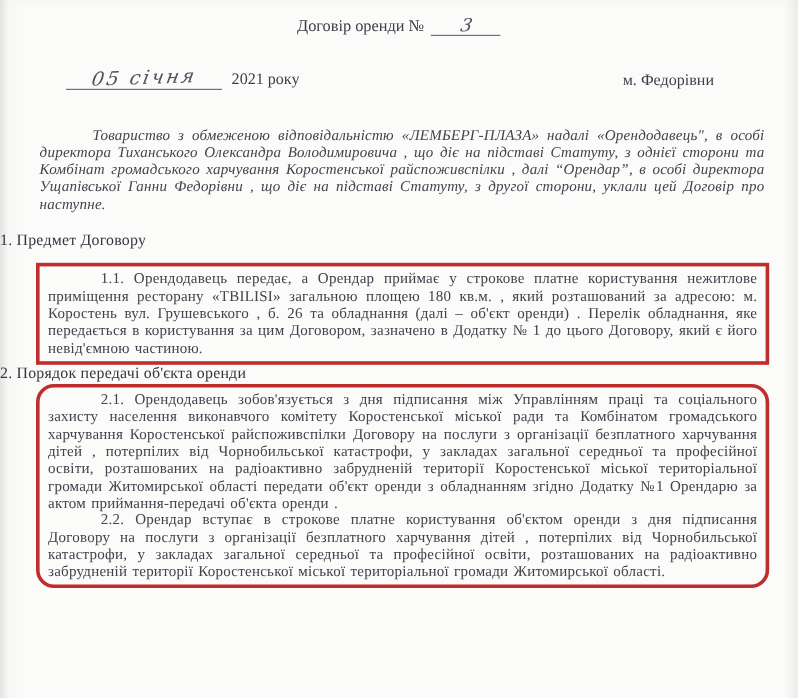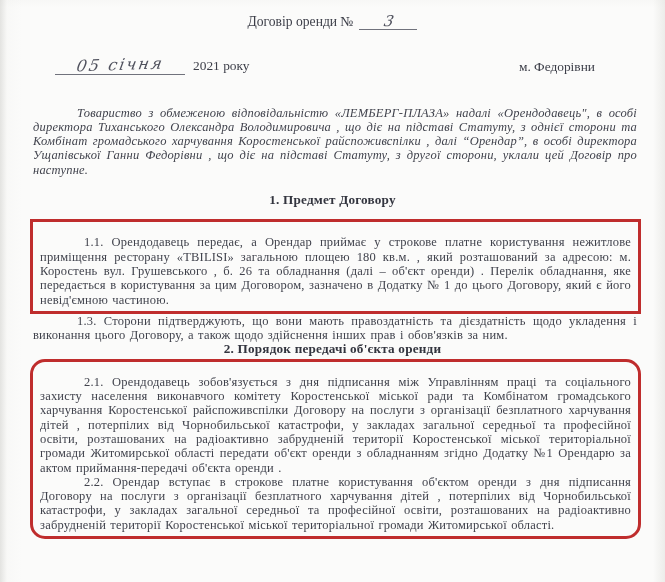--- a/index.html
+++ b/index.html
@@ -54,32 +54,31 @@
   .para {
     margin: 0 28px 0 33px;
     text-align: justify;
     text-indent: 44px;
     letter-spacing: 0.2px;
     word-spacing: 1px;
   }
   .preamble { margin-top: 31px; font-style: italic; }
   .sec-heading {
     margin: 0;
-    text-align: center;
-    font-weight: bold;
+    font-weight: normal;
     font-size: 13.2px;
     color: #33353f;
     letter-spacing: 0.2px;
   }
   .sec-heading.first { margin-top: 16px; }
   .sec-heading.second { }
   .highlight-box {
     border: 3px solid #bf2d2d;
     margin: 12px 24px 0 30px;
-    padding: 13px 7px 4px 7px;
+    padding: 3px 7px 4px 7px;
   }
   .highlight-box.second { margin-top: 2px; }
   .highlight-box .para { margin: 0; }
   .after-box { margin-top: 3px; }
 </style>
 </head>
 <body>
 
 <div class="page">
 
@@ -95,21 +94,20 @@
   </div>
 
   <p class="para preamble">Товариство з обмеженою відповідальністю «ЛЕМБЕРГ-ПЛАЗА»  надалі «Орендодавець", в особі директора  Тиханського Олександра Володимировича , що діє на підставі Статуту, з однієї сторони та Комбінат громадського харчування Коростенської райспоживспілки , далі “Орендар”, в особі директора Ущапівської Ганни Федорівни , що діє на підставі Статуту, з другої сторони, уклали цей Договір про наступне.</p>
 
   <h3 class="sec-heading first">1. Предмет Договору</h3>
 
   <div class="highlight-box" style="border-color: rgb(191, 45, 45);">
     <p class="para">1.1. Орендодавець передає, а Орендар приймає у строкове платне користування  нежитлове приміщення ресторану «TBILISI» загальною площею  180 кв.м. , який  розташований за адресою: м. Коростень вул. Грушевського , б. 26 та обладнання   (далі – об'єкт оренди) . Перелік обладнання, яке передається в користування за цим Договором, зазначено в Додатку № 1 до цього Договору, який є його невід'ємною частиною.</p>
   </div>
 
-  <p class="para">1.3. Сторони підтверджують, що вони мають правоздатність та дієздатність щодо укладення і виконання цього Договору, а також щодо здійснення інших прав і обов'язків за ним.</p>
 
   <h3 class="sec-heading second">2. Порядок передачі об'єкта оренди</h3>
 
   <div class="highlight-box second" style="border-color: rgb(191, 45, 45); border-radius: 15px;">
     <p class="para">2.1. Орендодавець зобов'язується з дня підписання між Управлінням праці та соціального захисту населення виконавчого комітету Коростенської міської ради та Комбінатом громадського харчування Коростенської райспоживспілки  Договору на послуги  з організації безплатного харчування дітей , потерпілих від Чорнобильської катастрофи, у закладах загальної середньої та професійної освіти, розташованих на радіоактивно забрудненій території Коростенської міської територіальної громади Житомирської області передати об'єкт оренди з обладнанням   згідно Додатку №1 Орендарю за актом приймання-передачі об'єкта оренди .</p>
     <p class="para">2.2. Орендар вступає в строкове платне користування об'єктом оренди з дня підписання Договору на послуги  з організації безплатного харчування дітей , потерпілих від Чорнобильської катастрофи, у закладах загальної середньої та професійної освіти, розташованих на радіоактивно забрудненій території Коростенської міської територіальної громади Житомирської області.</p>
   </div>
 
 
 </div>

